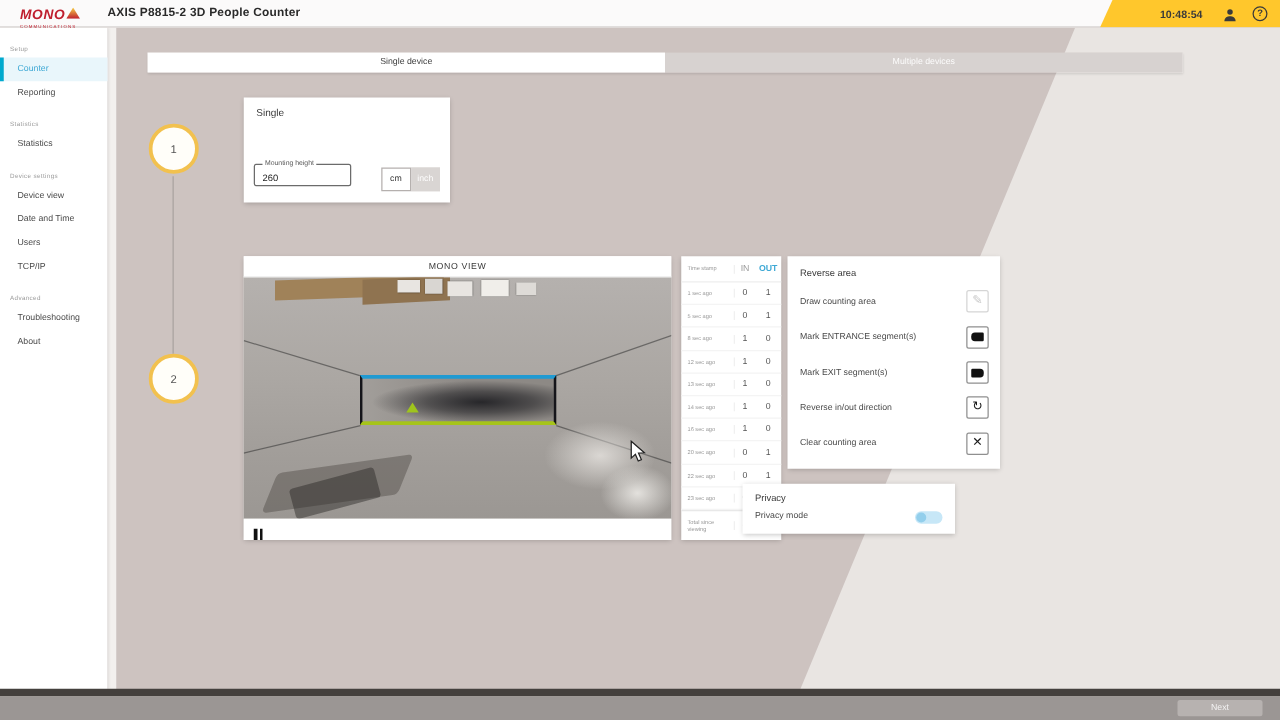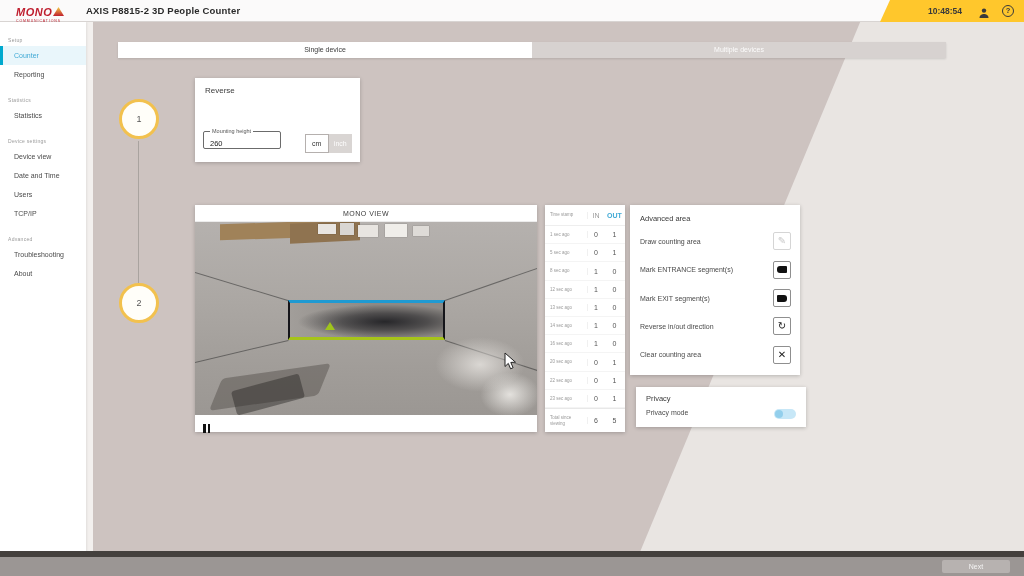--- a/index.html
+++ b/index.html
@@ -100,21 +100,21 @@
   .ca-row { flex:1; display:flex; align-items:center; justify-content:space-between; padding:0 9px 0 10px; }
   .ca-label { font-size:7px; color:#4a4a4a; }
   .ca-btn { width:18px; height:18px; background:#fff; border:1px solid #8f8f8f; border-radius:2px; display:flex; align-items:center; justify-content:center; cursor:pointer; }
   .ca-btn.disabled { border-color:#d5d5d5; cursor:default; }
   .ca-glyph { font-size:10px; color:#1a1a1a; line-height:1; }
   .ca-btn.disabled .ca-glyph { color:#c9c9c9; }
   .shape-entrance { width:10px; height:7px; background:#111; border-radius:3px 1px 1px 3px; }
   .shape-exit { width:10px; height:7px; background:#111; border-radius:1px 3px 3px 1px; }
 
   
-  .privacy-card { left:636px; top:387px; width:170px; height:40px; }
+  .privacy-card { left:594px; top:387px; width:170px; height:40px; }
   .privacy-card .card-title { position:absolute; left:10px; top:7px; font-size:7.5px; }
   .privacy-row-label { position:absolute; left:10px; top:22px; font-size:7px; color:#4a4a4a; }
   .toggle { position:absolute; right:10px; top:22px; width:22px; height:10px; border-radius:5px; background:#c7e7f7; cursor:pointer; }
   .toggle .knob { position:absolute; left:1px; top:1px; width:8px; height:8px; border-radius:50%; background:#93cfec; }
 
   
   .cursor { position:absolute; left:504px; top:352px; z-index:40; }
 
   
   .footer-dark { position:absolute; left:0; top:551px; width:1024px; height:6px; background:#44403d; z-index:20; }
@@ -174,21 +174,21 @@
   <div class="tabbar">
     <div class="tab active">Single device</div>
     <div class="tab inactive">Multiple devices</div>
   </div>
 
   <div class="step-line"></div>
   <div class="step-circle step-1">1</div>
   <div class="step-circle step-2">2</div>
 
   <div class="card device-card">
-    <div class="card-title">Reverse</div>
+    <div class="card-title">Single</div>
     <div class="fieldset fs-height">
       <span class="legend">Mounting height</span>
       <input value="260" style="">
     </div>
     <div class="unit-toggle">
       <div class="unit-btn unit-cm">cm</div>
       <div class="unit-btn unit-inch">inch</div>
     </div>
   </div>
 
@@ -280,21 +280,21 @@
         </div>
       </div>
     <div class="st-total">
       <span class="st-time">Total since viewing</span>
       <span class="st-in">6</span>
       <span class="st-out">5</span>
     </div>
   </div>
 
   <div class="card counting-card">
-    <div class="card-title">Advanced area</div>
+    <div class="card-title">Reverse area</div>
     <div class="ca-rows">
         <div class="ca-row">
           <span class="ca-label">Draw counting area</span>
           <div class="ca-btn disabled">
             <span class="ca-glyph">✎</span>
           </div>
         </div>
         <div class="ca-row">
           <span class="ca-label">Mark ENTRANCE segment(s)</span>
           <div class="ca-btn">

